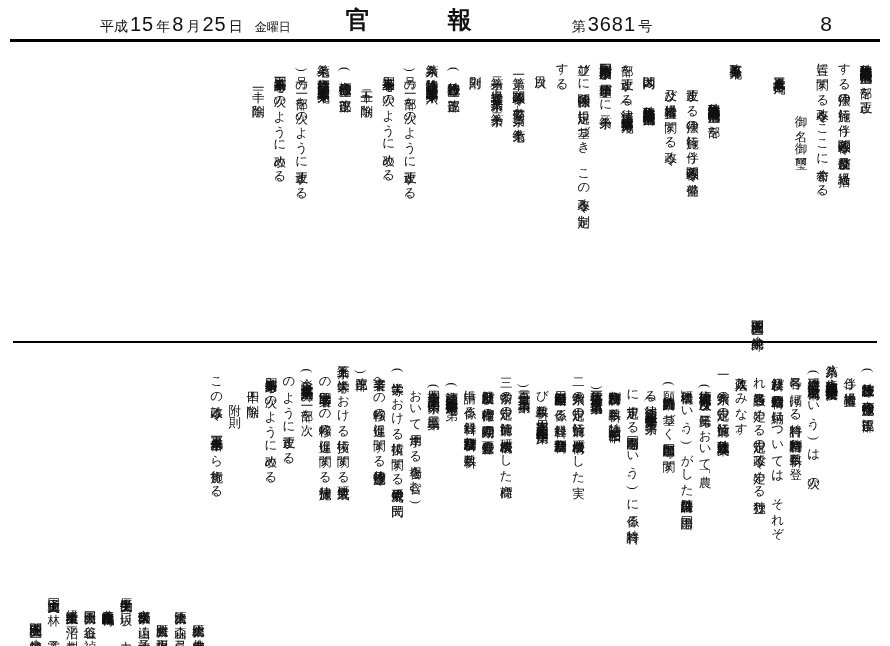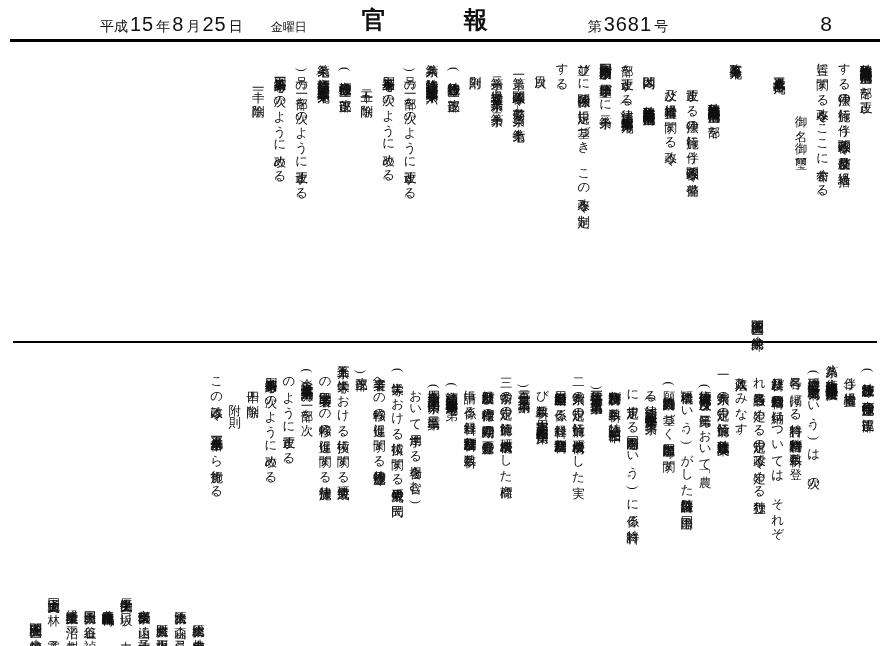--- a/index.html
+++ b/index.html
@@ -18,21 +18,21 @@
     align-items: flex-end;
     padding: 0 30px 3px 90px;
   }
   .hdr-date {
     display: flex; align-items: baseline;
     font-family: Liberation Sans, sans-serif;
     text-align: right;
   }
   .hdr-date .kanji { font-size: 14px; }
   .hdr-date .num { font-size: 20px; letter-spacing: 1px; padding: 0 2px; }
-  .hdr-weekday { font-size: 12px; margin-left: 28px; font-family: "Liberation Sans", sans-serif; }
+  .hdr-weekday { font-size: 12px; margin-left: 12px; font-family: "Liberation Sans", sans-serif; }
   .hdr-title {
     display: flex; align-items: baseline;
     font-size: 24px; font-weight: bold;
     margin-left: 55px; gap: 78px;
   }
   .hdr-issue {
     display: flex; align-items: baseline;
     margin-left: 100px;
     font-family: "Liberation Sans", "DejaVu Sans", sans-serif;
   }

